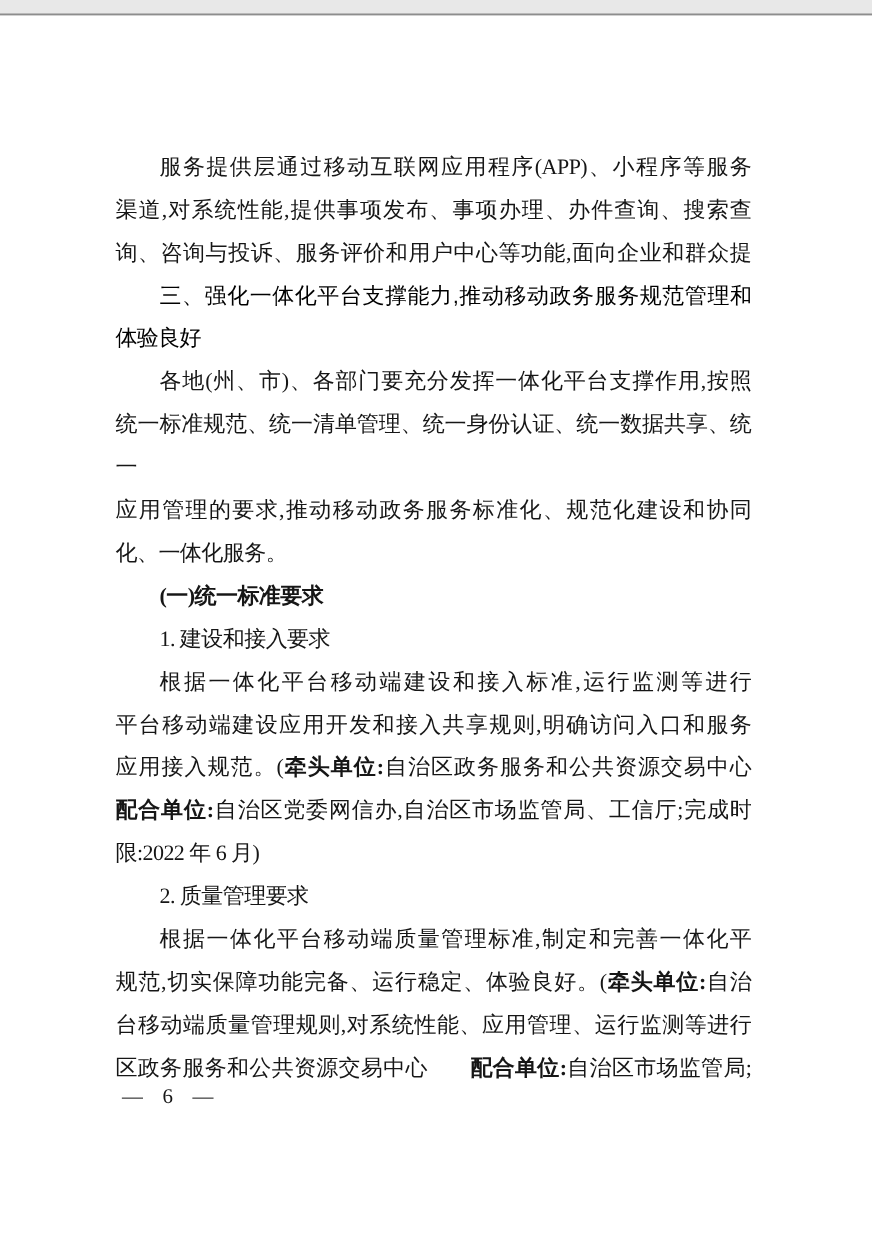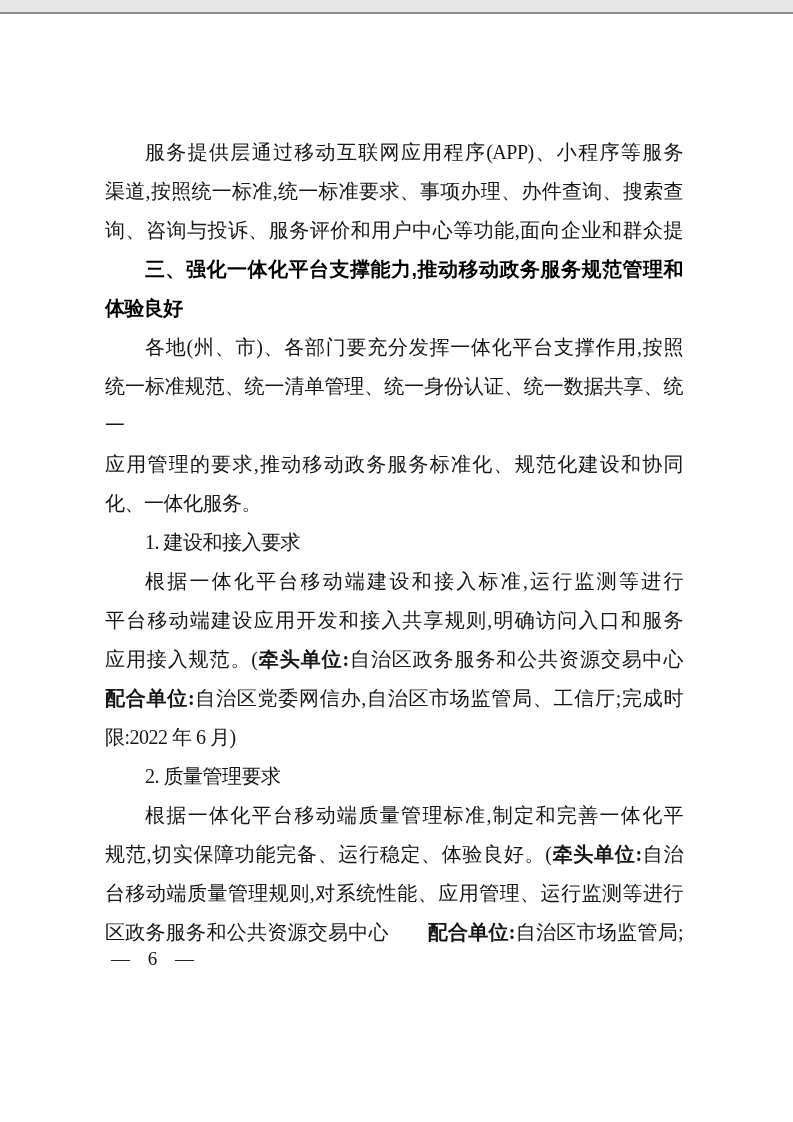--- a/index.html
+++ b/index.html
@@ -23,21 +23,21 @@
     font-size:20px;
     line-height:39px;
     letter-spacing:-0.5px;
     text-align:justify;
     white-space:normal;
   }
   .fill{text-align-last:justify;}
   .indent{text-indent:40px;}
   .h{
     font-family:"Liberation Sans","DejaVu Sans",sans-serif;
-    font-weight:700;
+    font-weight:400;
     color:#000;
     letter-spacing:-0.6px;
   }
   .kai{font-weight:600;}
   .b{font-weight:700;}
   .gap{display:inline-block;width:38px;}
   .pagenum{
     font-size:19px;
     line-height:26px;
     margin:-6px 0 0 6px;
@@ -49,31 +49,32 @@
 </style>
 </head>
 <body>
 
 <div class="page">
   <div class="scan-edge"></div>
 
   <div class="textblock">
 
     <div class="ln fill indent">服务提供层通过移动互联网应用程序(APP)、小程序等服务</div>
-    <div class="ln fill">渠道,按照统一标准,统一标准要求、事项办理、办件查询、搜索查</div>
+    <div class="ln fill">渠道,对系统性能,提供事项发布、事项办理、办件查询、搜索查</div>
     <div class="ln fill">询、咨询与投诉、服务评价和用户中心等功能,面向企业和群众提</div>
 
     <div class="ln fill indent h">三、强化一体化平台支撑能力,推动移动政务服务规范管理和</div>
     <div class="ln h">体验良好</div>
 
     <div class="ln fill indent">各地(州、市)、各部门要充分发挥一体化平台支撑作用,按照</div>
     <div class="ln fill">统一标准规范、统一清单管理、统一身份认证、统一数据共享、统一</div>
     <div class="ln fill">应用管理的要求,推动移动政务服务标准化、规范化建设和协同</div>
     <div class="ln">化、一体化服务。</div>
 
+    <div class="ln indent kai">(一)统一标准要求</div>
 
     <div class="ln indent">1. 建设和接入要求</div>
 
     <div class="ln fill indent">根据一体化平台移动端建设和接入标准,运行监测等进行</div>
     <div class="ln fill">平台移动端建设应用开发和接入共享规则,明确访问入口和服务</div>
     <div class="ln fill"><span>应用接入规范。(</span><span class="b">牵头单位:</span><span>自治区政务服务和公共资源交易中心</span></div>
     <div class="ln fill"><span class="b">配合单位:</span><span>自治区党委网信办,自治区市场监管局、工信厅;完成时</span></div>
     <div class="ln">限:2022 年 6 月)</div>
 
     <div class="ln indent">2. 质量管理要求</div>

